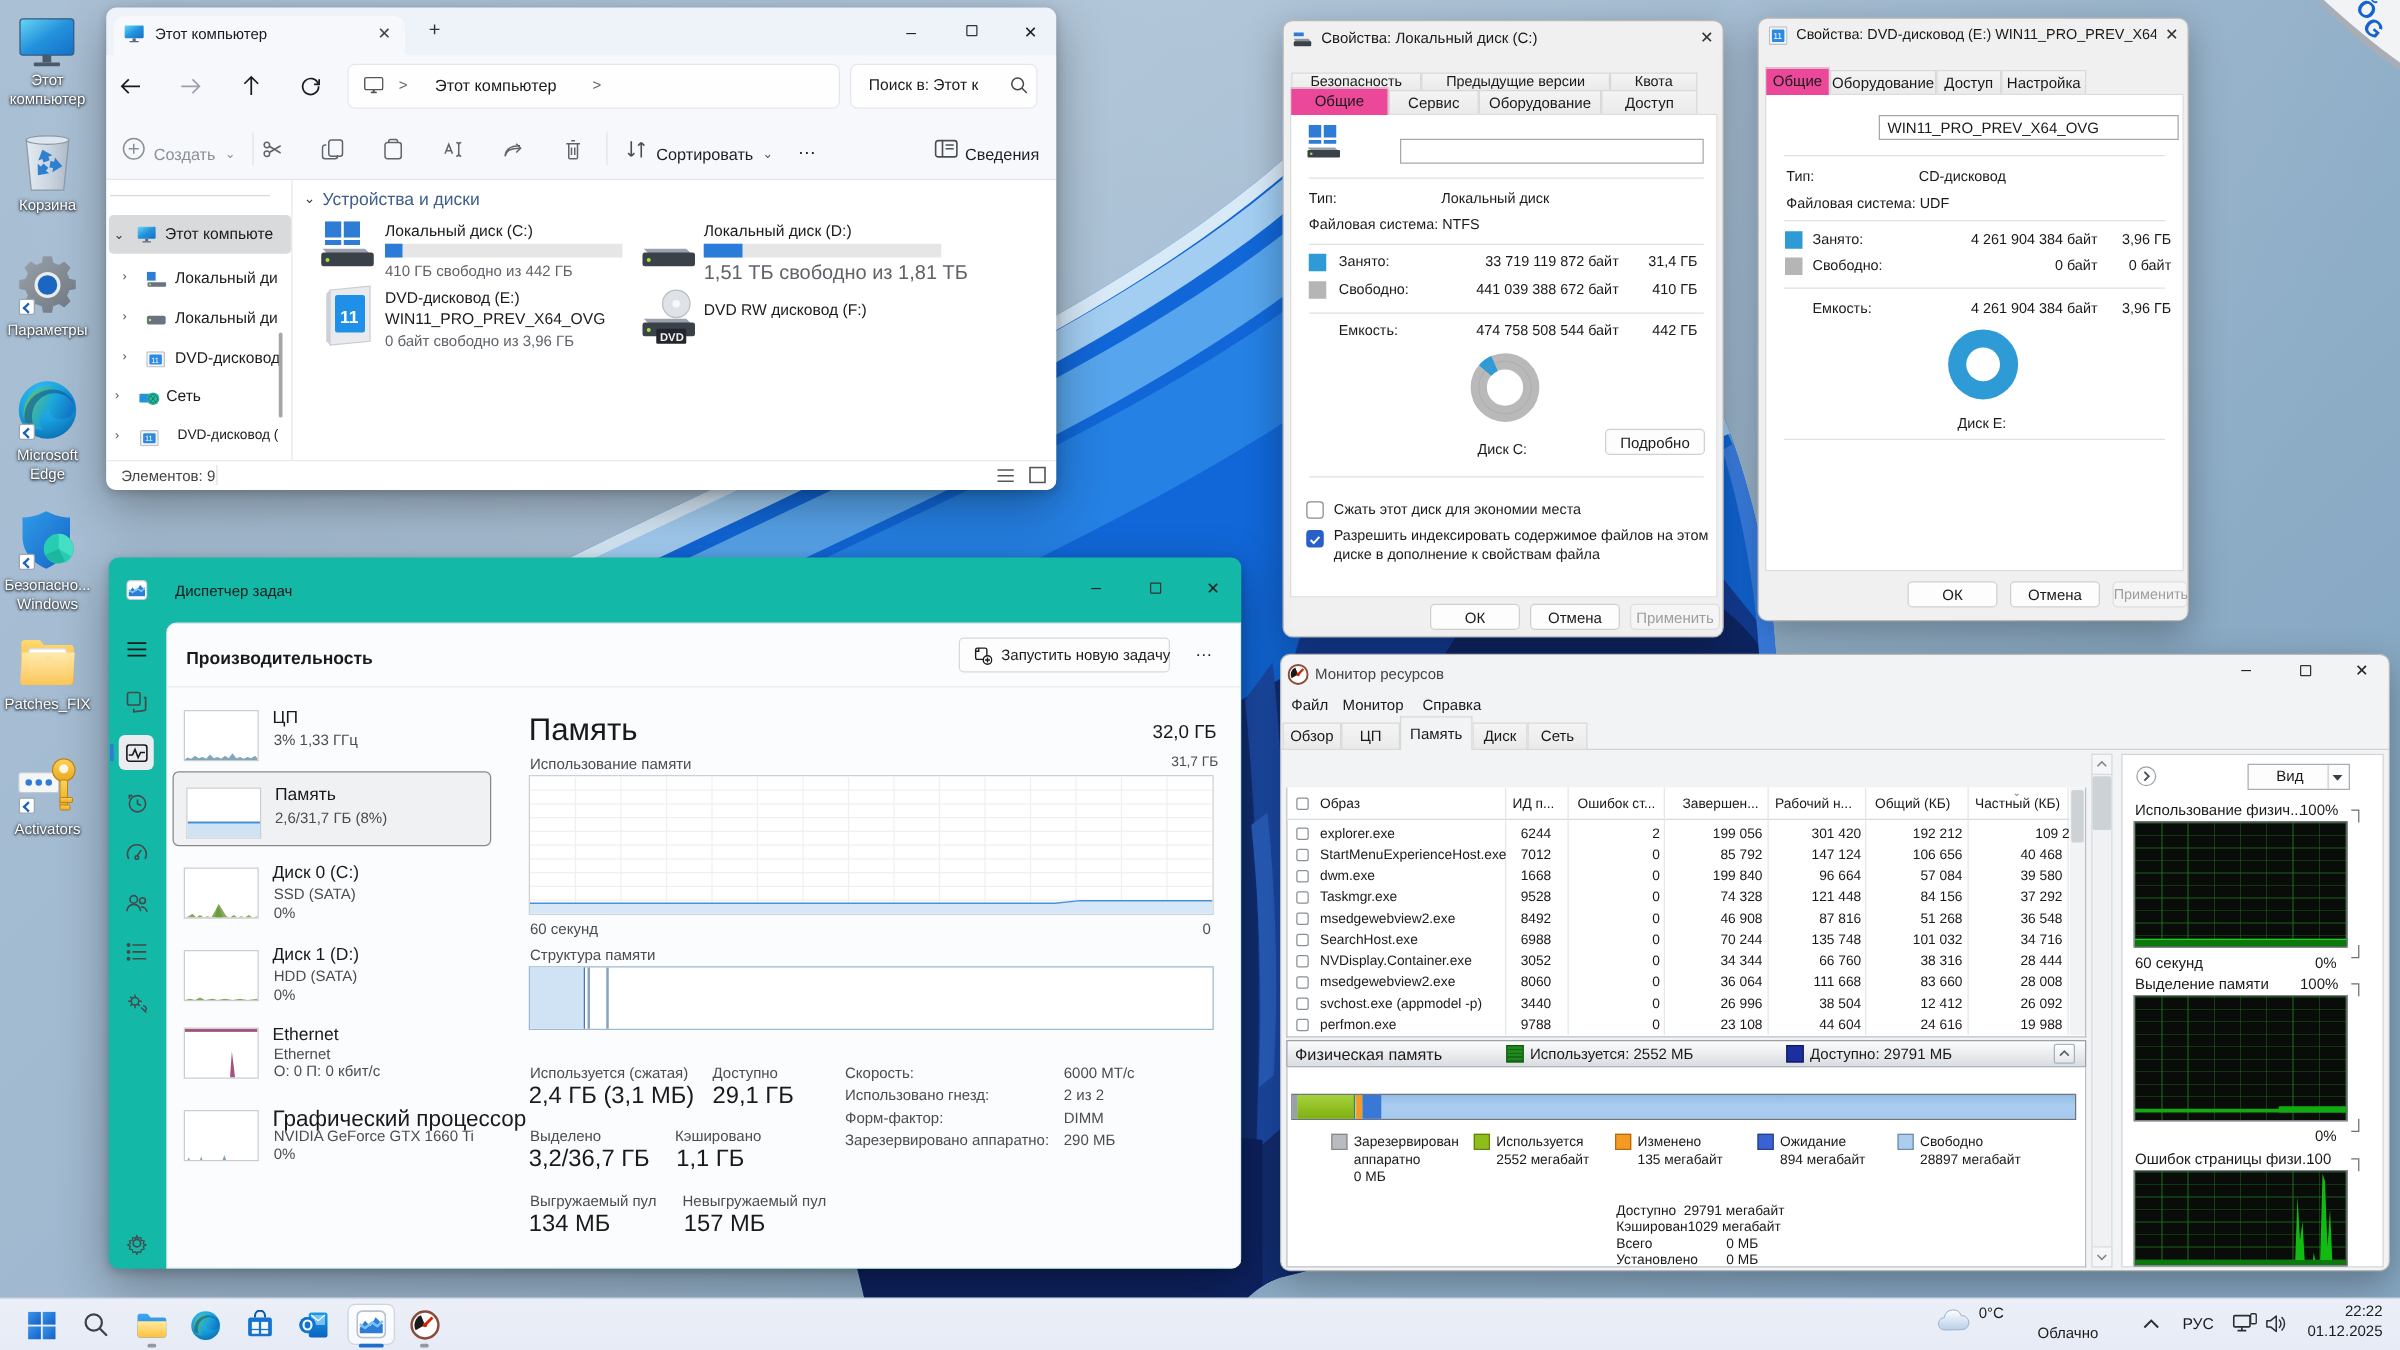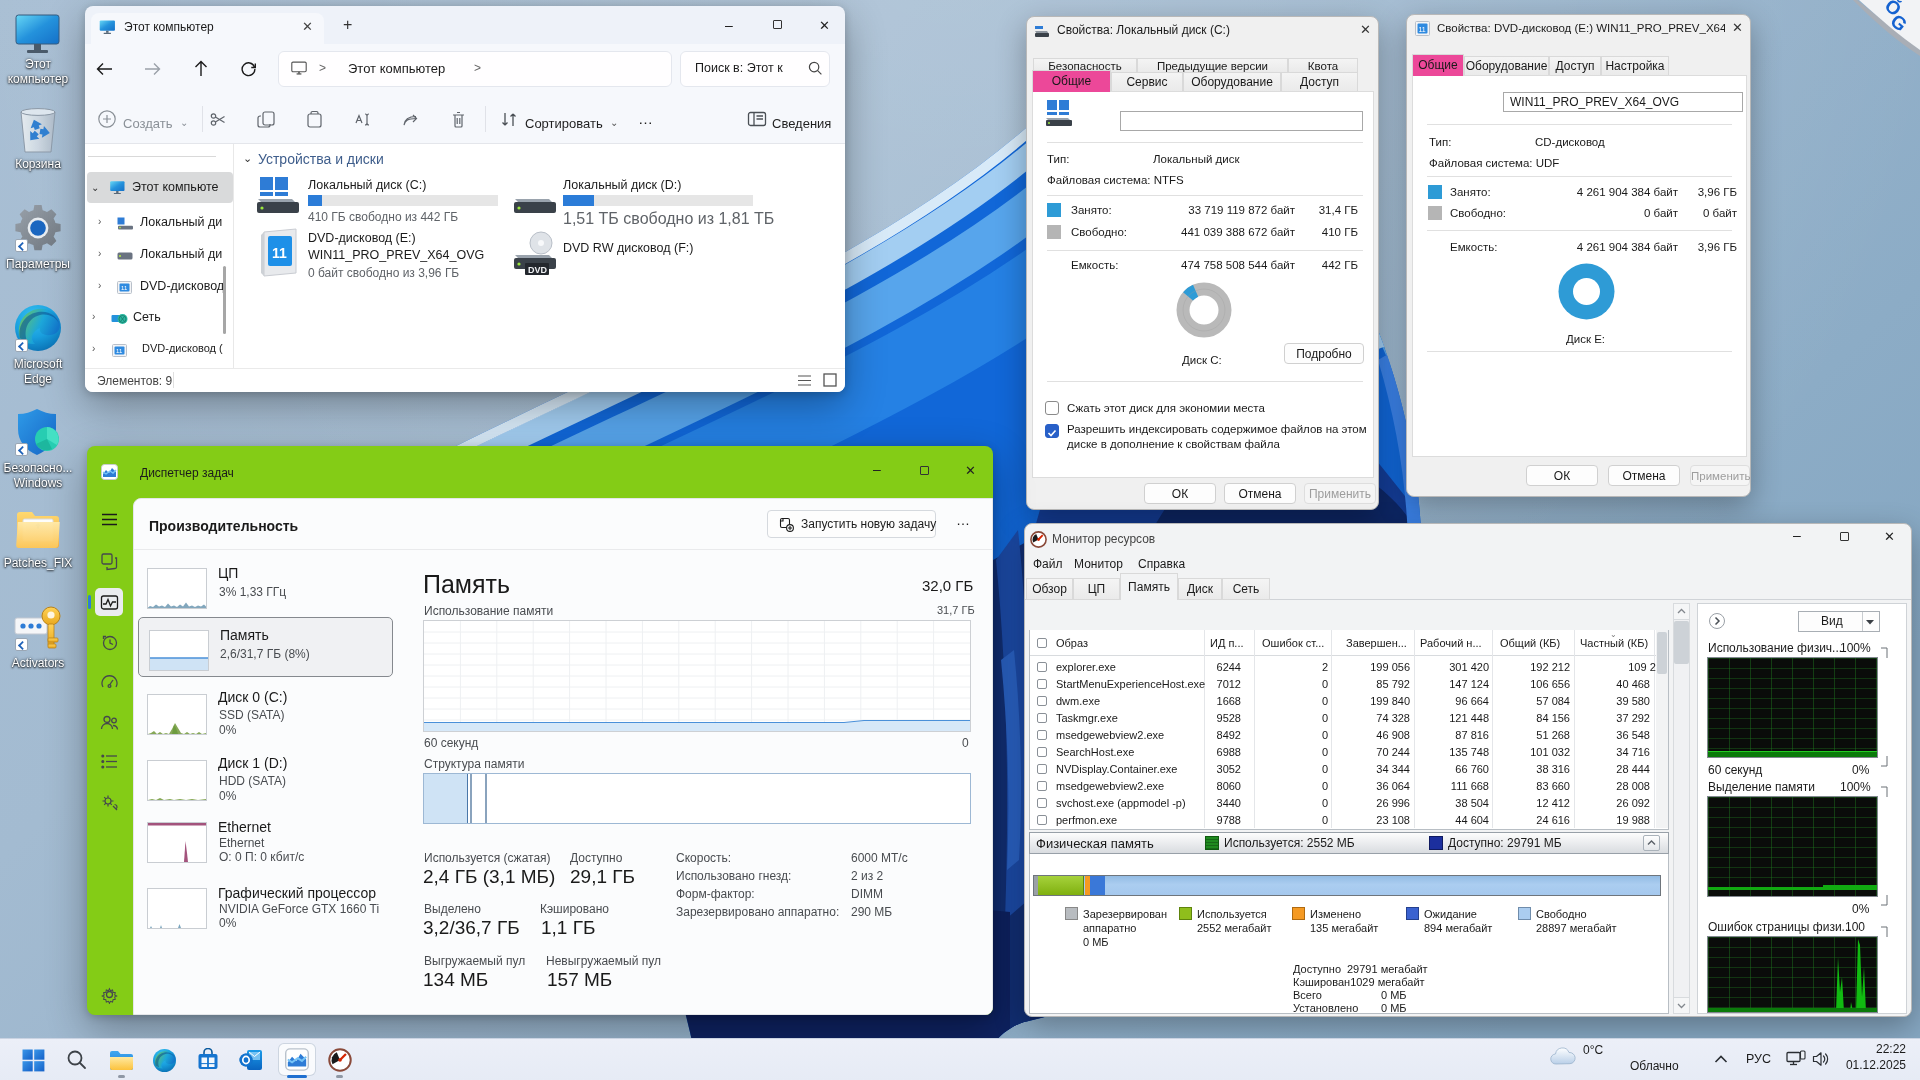--- a/index.html
+++ b/index.html
@@ -527,21 +527,21 @@
 <circle cx="28.5" cy="28.5" r="13.5" fill="#fff"></circle>
 </svg>
 <div class="fr" style="left:159px;top:318px;">Диск E:</div>
 <div class="sep" style="left:20px;top:336px;width:305px;"></div>
 
 <div class="btn" style="left:119px;top:450px;width:72px;height:21px;line-height:20px;">ОК</div>
 <div class="btn" style="left:201px;top:450px;width:72px;height:21px;line-height:20px;">Отмена</div>
 <div class="btn" style="left:283px;top:450px;width:60px;height:21px;line-height:20px;color:#9d9d9d;background:#f5f5f5;border-color:#dedede;font-size:11.5px;">Применить</div>
 </div>
 
-<div class="win" id="tm" style="left:87px;top:446px;width:906px;height:569px;background:#84cc16;overflow:hidden;">
+<div class="win" id="tm" style="left:87px;top:446px;width:906px;height:569px;background:#14b8a6;overflow:hidden;">
 <style>
 #tm .lbl{position:absolute;font-size:12px;color:#494c50;white-space:nowrap;}
 #tm .big{position:absolute;font-size:19px;color:#1a1a1a;white-space:nowrap;font-weight:400;}
 #tm .thumb{position:absolute;width:60px;height:41px;background:#fff;border:1px solid #c9cdd2;}
 #tm .ni{position:absolute;left:13px;width:19px;height:19px;}
 </style>
 
 <svg class="abs" style="left:14px;top:18px" width="17" height="16" viewBox="0 0 17 16">
       <rect x="0.5" y="0.5" width="16" height="15" rx="3" fill="#fff" stroke="#c8ccd2"></rect>
       <path d="M2,10 L5,6 L8,9 L11,4 L15,8 L15,13 L2,13 Z" fill="#2e7cd6"></path>
@@ -662,21 +662,21 @@
 <div class="thumb" style="left:60px;top:376px;"><svg width="58" height="39" viewBox="0 0 58 39">
         <rect x="0" y="0" width="58" height="2.5" fill="#a3537c"></rect>
         <path d="M36,39 L37.5,18 39,30 40,39 Z" fill="#a3537c"></path>
       </svg></div>
 <div class="tt" style="left:131px;top:373px;font-size:14px;color:#1a1a1a;">Ethernet</div>
 <div class="lbl" style="left:132px;top:390px;">Ethernet</div>
 <div class="lbl" style="left:132px;top:404px;">О: 0  П: 0 кбит/с</div>
 <div class="thumb" style="left:60px;top:442px;"><svg width="58" height="39" viewBox="0 0 58 39">
         <path d="M2,39 L3,37 4,39 Z M12,39 L13,36 14,39 Z M30,39 L31.5,35 33,39 Z" fill="#7ba6be"></path>
       </svg></div>
-<div class="tt" style="left:131px;top:439px;font-size:14px;color:#1a1a1a;text-align:center;">Графический процессор</div>
+<div class="tt" style="left:131px;top:439px;font-size:18px;color:#1a1a1a;text-align:center;">Графический процессор</div>
 <div class="lbl" style="left:132px;top:456px;">NVIDIA GeForce GTX 1660 Ti</div>
 <div class="lbl" style="left:132px;top:470px;">0%</div>
 
 <div class="tt" style="left:336px;top:124px;font-size:25px;color:#1a1a1a;">Память</div>
 <div class="tt" style="left:835px;top:131px;font-size:15px;color:#1a1a1a;">32,0 ГБ</div>
 <div class="lbl" style="left:337px;top:158px;">Использование памяти</div>
 <div class="lbl" style="left:850px;top:158px;font-size:11px;">31,7 ГБ</div>
 
 <div class="abs" style="left:336px;top:174px;width:548px;height:112px;background:#fff;border:1px solid #cdd0d4;">
 <svg width="546" height="110" viewBox="0 0 546 110">

